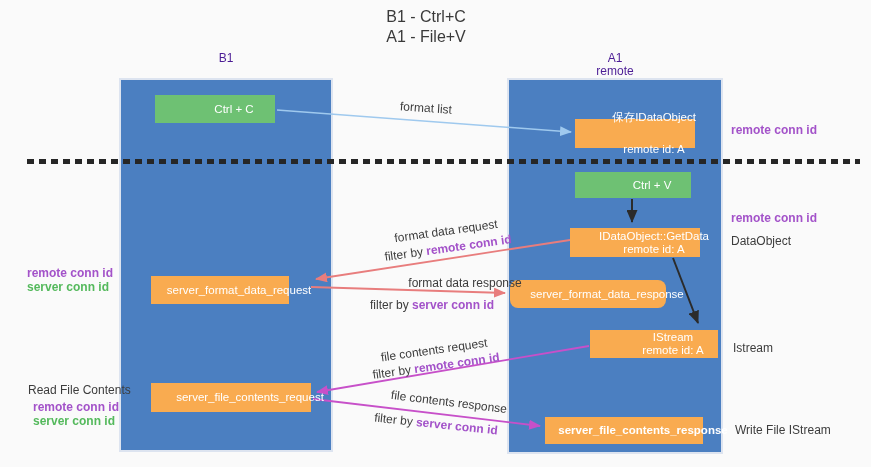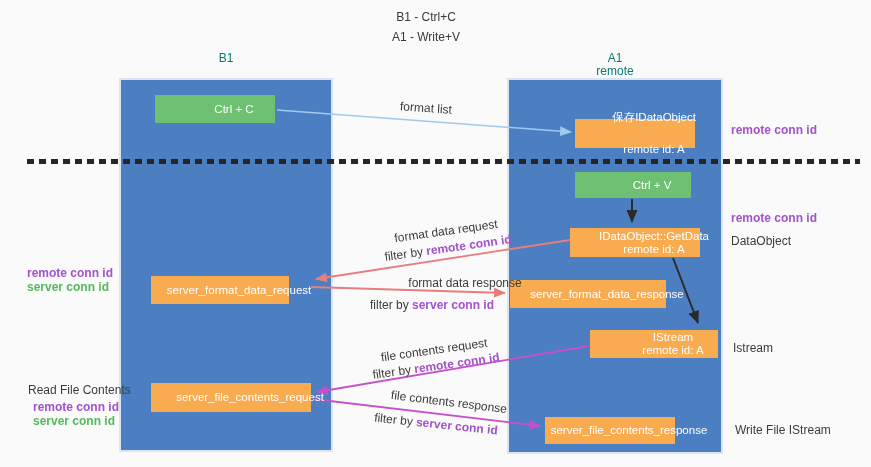--- a/index.html
+++ b/index.html
@@ -1,23 +1,23 @@
 <!DOCTYPE html>
 <html><head>
 <meta charset="utf-8">
 <style>
   * { margin:0; padding:0; box-sizing:border-box; }
   html,body { background:#fafafa; font-family:"Liberation Sans", sans-serif; }
   .canvas { position:relative; width:871px; height:467px; background:#fafafa; overflow:hidden; }
 
   .title { position:absolute; left:0; top:7px; width:852px; text-align:center;
-           font-size:12px; color:#3a3a3a; line-height:20px; }
+           font-size:16px; color:#3a3a3a; line-height:20px; }
 
   .lane { position:absolute; background:#4b7fc1; border:2px solid #dde4f0; }
-  .lane-header { position:absolute; text-align:center; font-size:12px; color:#0f766e; line-height:13px; }
+  .lane-header { position:absolute; text-align:center; font-size:12px; color:#4c1d95; line-height:13px; }
 
   .node { position:absolute; display:flex; flex-direction:column; align-items:center;
           justify-content:center; color:#ffffff; font-size:11.5px; line-height:13px;
           text-align:left; white-space:nowrap;padding-left:38px; }
   .orange { background:#f9ab50; }
   .green  { background:#6ec173; }
 
   .dashed-line { position:absolute; left:27px; top:159px; width:833px; height:5px;
                  background:repeating-linear-gradient(90deg,#262626 0 7px,transparent 7px 12px); }
 
@@ -30,21 +30,21 @@
 
   svg.arrows { position:absolute; left:0; top:0; width:871px; height:467px; pointer-events:none; }
 </style>
 </head>
 <body>
 
 <div class="canvas">
 
   <div class="title">
     <div>B1 - Ctrl+C</div>
-    <div>A1 - Write+V</div>
+    <div>A1 - File+V</div>
   </div>
 
   <div class="lane-header" style="left:119px; top:52px; width:214px;">
     <div>B1</div>
   </div>
   <div class="lane-header" style="left:507px; top:52px; width:216px;">
     <div>A1</div>
     <div>remote</div>
   </div>
 
@@ -91,28 +91,28 @@
     <div>保存IDataObject</div>
     <div>remote id: A</div>
   </div>
   <div class="node green" style="left:575px; top:172px; width:116px; height:26px;">
     <div>Ctrl + V</div>
   </div>
   <div class="node orange" style="left:570px; top:228px; width:130px; height:29px;">
     <div>IDataObject::GetData</div>
     <div>remote id: A</div>
   </div>
-  <div class="node orange" style="left:510px; top:280px; width:156px; height:28px;">
+  <div class="node orange" style="left:510px; top:280px; width:156px; height:28px;border-radius:8px;">
     <div>server_format_data_response</div>
   </div>
   <div class="node orange" style="left:590px; top:330px; width:128px; height:28px;">
     <div>IStream</div>
     <div>remote id: A</div>
   </div>
-  <div class="node orange" style="left:545px; top:417px; width:130px; height:27px;">
+  <div class="node orange" style="left:545px; top:417px; width:158px; height:27px;font-weight:bold;">
     <div>server_file_contents_response</div>
   </div>
 
   <div class="edge-label" style="left:426px; top:108px; transform:translate(-50%,-50%) rotate(4deg);">
     <span>format list</span>
   </div>
 
   <div class="edge-label" style="left:446px; top:231px; transform:translate(-50%,-50%) rotate(-8deg);">
     <span>format data request</span>
   </div>

